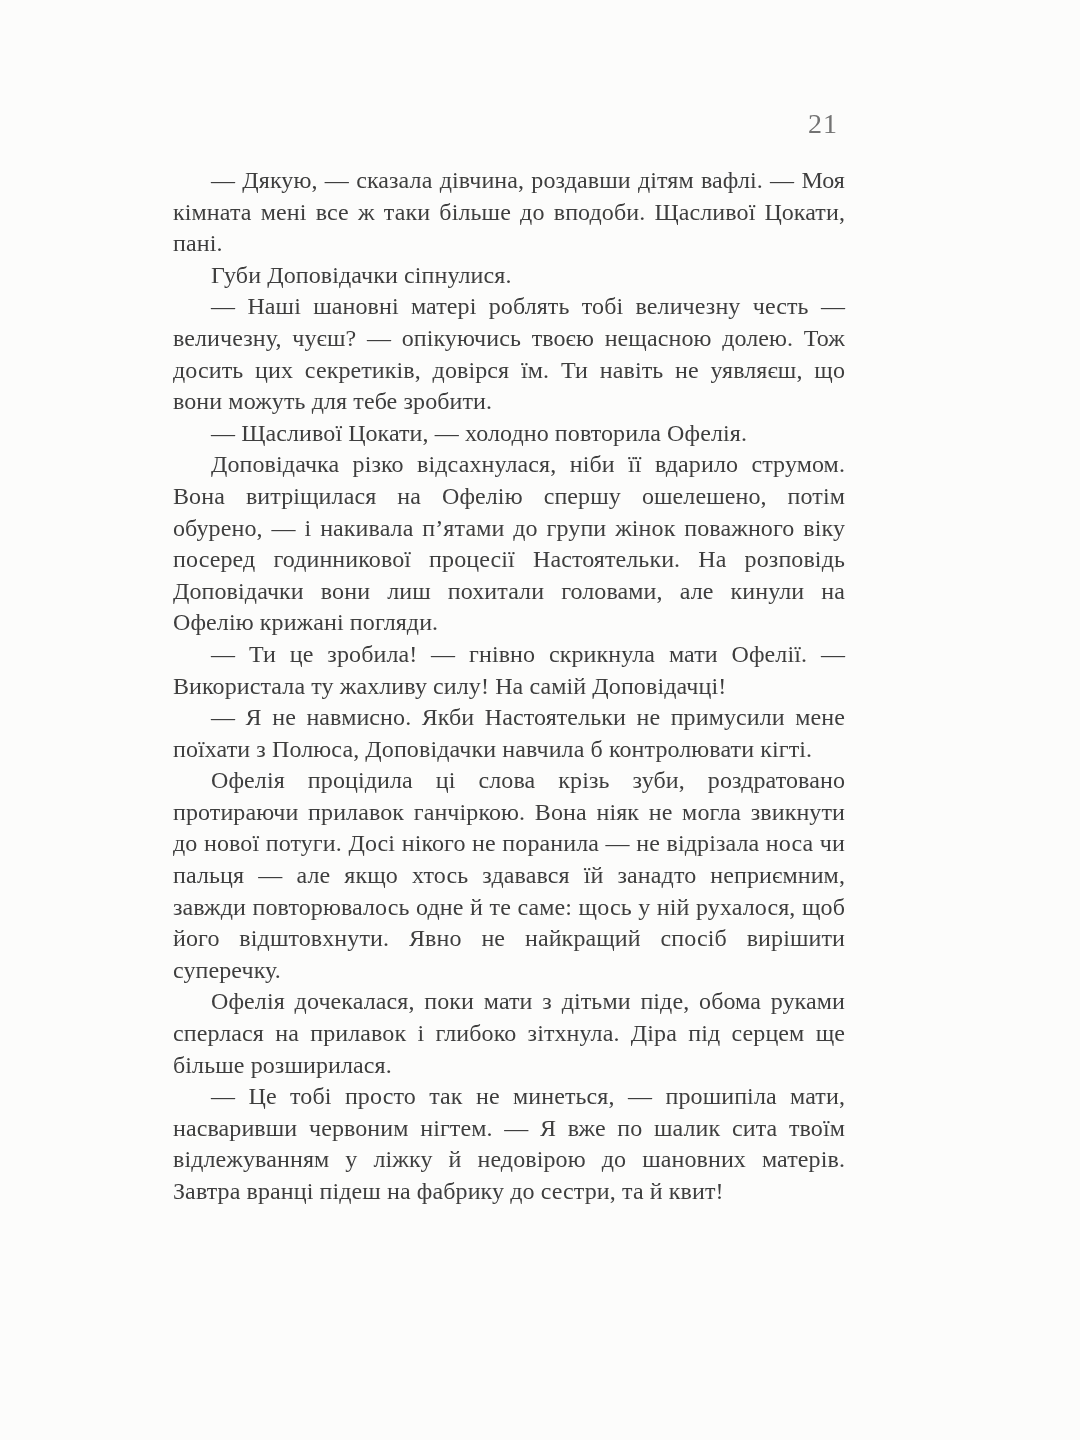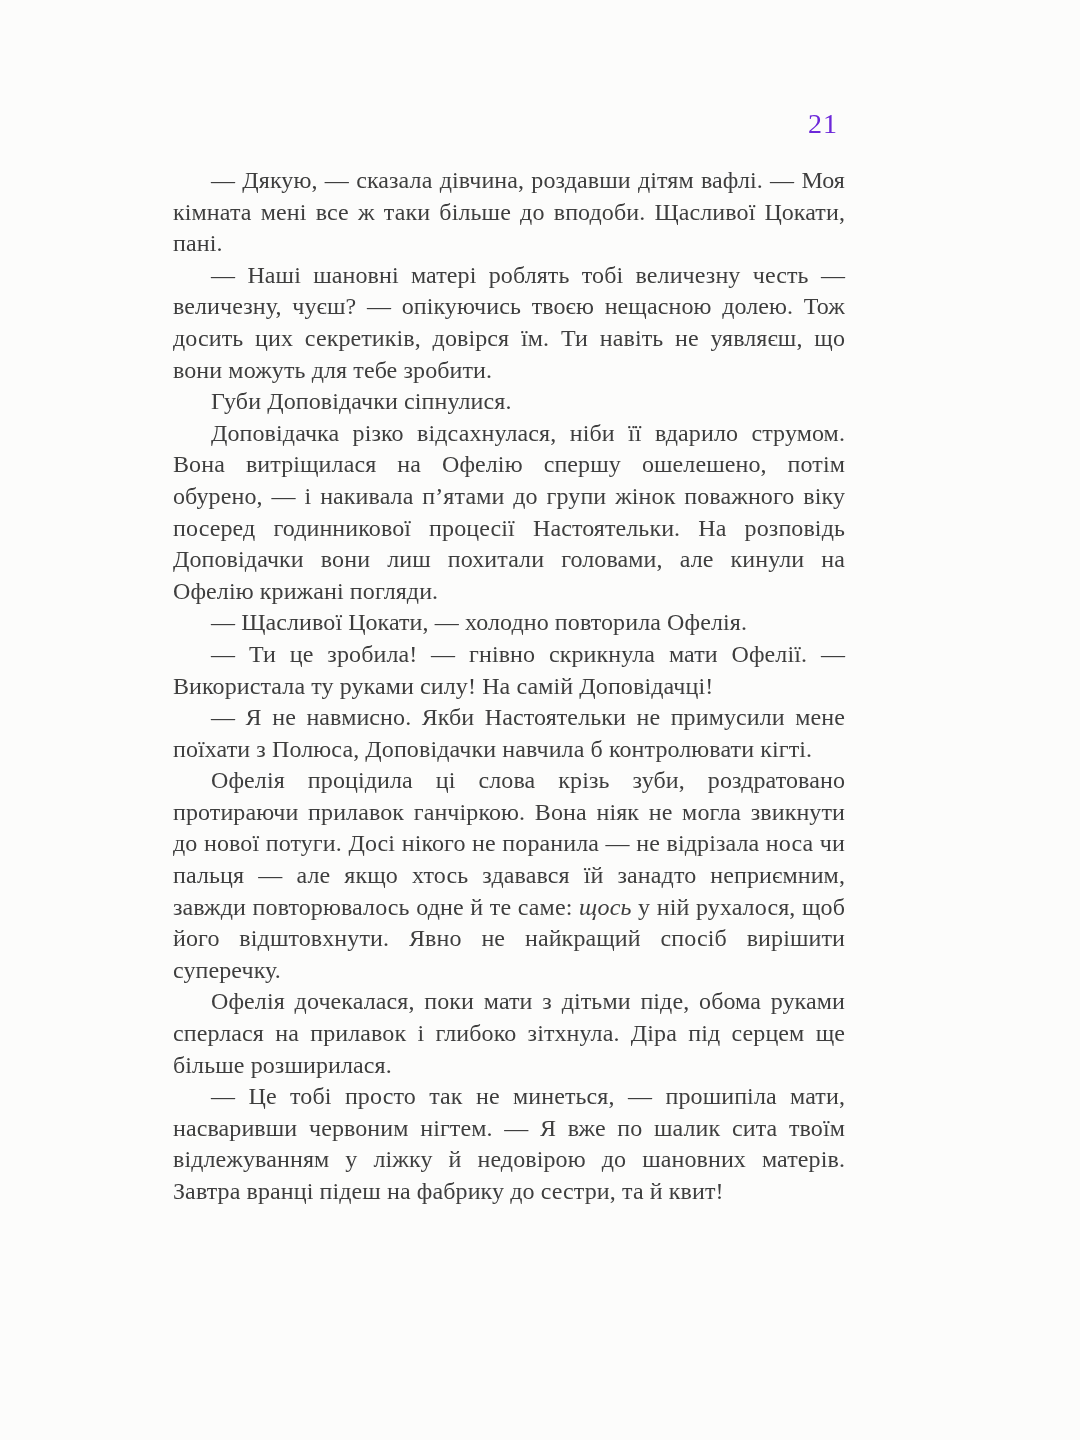--- a/index.html
+++ b/index.html
@@ -17,54 +17,53 @@
     overflow: hidden;
     box-sizing: border-box;
   }
   .page-number {
     position: absolute;
     top: 108px;
     right: 242px;
     font-size: 28px;
     line-height: 32px;
     letter-spacing: 1px;
-    color: #6d28d9;
+    color: #737373;
   }
   .text-block {
     position: absolute;
     left: 173px;
     top: 165px;
     width: 672px;
     font-size: 24px;
     line-height: 31.6px;
     text-align: justify;
     letter-spacing: 0.1px;
     hyphens: auto;
     -webkit-hyphens: auto;
   }
   .para {
     margin: 0;
     padding: 0;
     text-indent: 38px;
   }
   .italic {
-    font-style: italic;
     margin-top: 9px;
   }
 </style>
 </head>
 <body>
 
 <div class="page" style="background: rgb(252, 252, 251); color: rgb(62, 62, 62);">
   <div class="page-number">21</div>
   <div class="text-block">
       <p class="para"><span>— Дякую, — сказала дівчина, роздавши дітям вафлі. — Моя кімната мені все ж таки більше до вподоби. Щасливої Цокати, пані.</span></p>
+      <p class="para"><span>Губи Доповідачки сіпнулися.</span></p>
       <p class="para"><span>— Наші шановні матері роблять тобі величезну честь — величезну, чуєш? — опікуючись твоєю нещасною долею. Тож досить цих секретиків, довірся їм. Ти навіть не уявляєш, що вони можуть для тебе зробити.</span></p>
-      <p class="para"><span>Губи Доповідачки сіпнулися.</span></p>
+      <p class="para"><span>— Щасливої Цокати, — холодно повторила Офелія.</span></p>
       <p class="para"><span>Доповідачка різко відсахнулася, ніби її вдарило струмом. Вона витріщилася на Офелію спершу ошелешено, потім обурено, — і накивала п’ятами до групи жінок поважного віку посеред годинникової процесії Настоятельки. На розповідь Доповідачки вони лиш похитали головами, але кинули на Офелію крижані погляди.</span></p>
-      <p class="para"><span>— Щасливої Цокати, — холодно повторила Офелія.</span></p>
-      <p class="para"><span>— Ти це зробила! — гнівно скрикнула мати Офелії. — Використала ту руками силу! На самій Доповідачці!</span></p>
+      <p class="para"><span>— Ти це зробила! — гнівно скрикнула мати Офелії. — Використала ту жахливу силу! На самій Доповідачці!</span></p>
       <p class="para"><span>— Я не навмисно. Якби Настоятельки не примусили мене поїхати з Полюса, Доповідачки навчила б контролювати кігті.</span></p>
       <p class="para"><span>Офелія процідила ці слова крізь зуби, роздратовано протираючи прилавок ганчіркою. Вона ніяк не могла звикнути до нової потуги. Досі нікого не поранила — не відрізала носа чи пальця — але якщо хтось здавався їй занадто неприємним, завжди повторювалось одне й те саме: </span><span class="italic">щось</span><span> у ній рухалося, щоб його відштовхнути. Явно не найкращий спосіб вирішити суперечку.</span></p>
       <p class="para"><span>Офелія дочекалася, поки мати з дітьми піде, обома руками сперлася на прилавок і глибоко зітхнула. Діра під серцем ще більше розширилася.</span></p>
       <p class="para"><span>— Це тобі просто так не минеться, — прошипіла мати, насваривши червоним нігтем. — Я вже по шалик сита твоїм відлежуванням у ліжку й недовірою до шановних матерів. Завтра вранці підеш на фабрику до сестри, та й квит!</span></p>
     </div>
 </div>
 
 </body></html>

